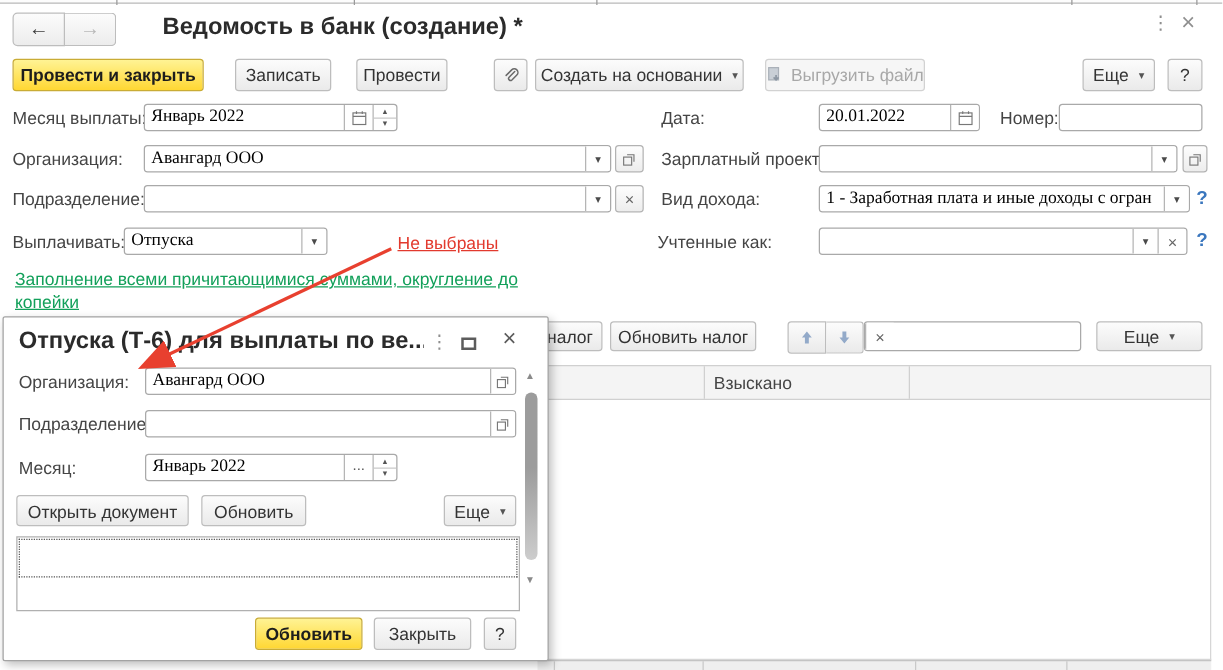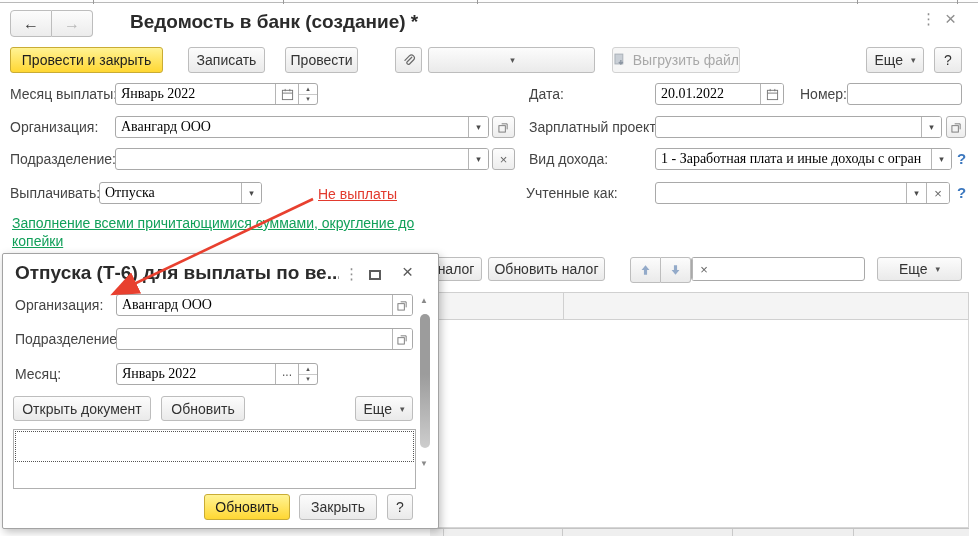--- a/index.html
+++ b/index.html
@@ -12,21 +12,21 @@
   
   .top-strip{left:0;top:0;width:978px;height:3px;border-bottom:1px solid #b9b9b9;background:#fdfdfd;}
   .top-tick{top:0;width:1px;height:4px;background:#9a9a9a;}
   
   .btn{
     display:flex;align-items:center;justify-content:center;gap:6px;
     background:linear-gradient(#fcfcfc,#eaeaea);
     border:1px solid #bdbdbd;border-radius:3px;
     font-size:14px;color:#333;cursor:pointer;white-space:nowrap;
   }
-  .btn.yellow{background:linear-gradient(#fff394,#ffd733);border-color:#c9ac35;font-weight:normal;color:#1d1d1d;}
+  .btn.yellow{background:linear-gradient(#fff394,#ffd733);border-color:#c9ac35;font-weight:bold;color:#1d1d1d;}
   .btn.disabled{background:#f6f6f6;border-color:#d2d2d2;color:#a8a8a8;cursor:default;}
   .btn .dd{font-size:9px;color:#555;margin-left:2px;}
   
   .navgroup{left:10px;top:10px;display:flex;}
   .navbtn{width:40px;height:25px;display:flex;align-items:center;justify-content:center;
     background:linear-gradient(#fcfcfc,#ececec);border:1px solid #bdbdbd;font-size:16px;font-weight:bold;cursor:pointer;}
   .navbtn.first{border-radius:4px 0 0 4px;color:#3c3c3c;}
   .navbtn.last{border-radius:0 4px 4px 0;border-left:none;color:#b8b8b8;cursor:default;}
   .wintitle{left:130px;top:11px;font-size:19px;font-weight:bold;color:#2b2b2b;white-space:nowrap;}
   .kebab{color:#8f8f8f;font-size:15px;cursor:pointer;line-height:12px;}
@@ -99,20 +99,21 @@
   </div>
 <div class="abs btn" style="left:285px;top:47px;width:73px;height:26px">
     <span>Провести</span>
   </div>
 <div class="abs btn" style="left:395px;top:47px;width:27px;height:26px">
   <svg width="15" height="15" viewBox="0 0 16 16">
       <path d="M11.5 4.5 L6.7 9.3 a1.7 1.7 0 0 0 2.4 2.4 L13.3 7.5 a3.1 3.1 0 0 0 -4.4 -4.4 L4.2 7.8" fill="none" stroke="#6a6a6a" stroke-width="1.3" stroke-linecap="round"></path>
     </svg>
 </div>
 <div class="abs btn" style="left:428px;top:47px;width:167px;height:26px">
+  <span>Создать на основании</span>
     <span class="dd">▾</span>
 </div>
 <div class="abs btn disabled" style="left:612px;top:47px;width:128px;height:26px">
   <svg width="14" height="14" viewBox="0 0 14 14">
       <rect x="2" y="1" width="8" height="10" fill="#c9cfd6" stroke="#a9b0b8"></rect>
       <path d="M8 7 v4 M6 9 l2 2 2-2" fill="none" stroke="#8c96a2" stroke-width="1.4"></path>
     </svg>
   <span>Выгрузить файл</span>
 </div>
 <div class="abs btn" style="left:866px;top:47px;width:58px;height:26px">
@@ -159,21 +160,21 @@
 </div>
 <div class="abs sidebtn" style="left:492px;top:148px">
     <span style="font-size:13px;color:#666">×</span>
   </div>
 
 <div class="abs lbl" style="left:10px;top:182px">Выплачивать:</div>
 <div class="abs group" style="left:99px;top:182px;width:163px">
   <input value="Отпуска" style="">
   <span class="seg dd">▾</span>
 </div>
-<a class="abs redlink" style="left:318px;top:186px">Не выплаты</a>
+<a class="abs redlink" style="left:318px;top:186px">Не выбраны</a>
 
 <div class="abs lbl" style="left:529px;top:83px">Дата:</div>
 <div class="abs group" style="left:655px;top:83px;width:129px">
   <input value="20.01.2022" style="">
   <span class="seg icon">
     <svg width="13" height="13" viewBox="0 0 14 14">
         <rect x="1.5" y="2.5" width="11" height="10" fill="none" stroke="#777"></rect>
         <line x1="1.5" y1="5.5" x2="12.5" y2="5.5" stroke="#777"></line>
         <line x1="4.5" y1="1" x2="4.5" y2="3.5" stroke="#777"></line>
         <line x1="9.5" y1="1" x2="9.5" y2="3.5" stroke="#777"></line>
@@ -235,20 +236,21 @@
 <div class="abs searchbox" style="left:691px;top:257px;width:174px">
   <span class="seg clear" style="height:22px">×</span>
 </div>
 <div class="abs btn" style="left:877px;top:257px;width:85px;height:24px">
   <span>Еще</span>
     <span class="dd">▾</span>
 </div>
 
 <div class="abs thead" style="left:430px;top:292px;width:539px;height:28px">
   <div class="thcell" style="width:133px"></div>
+  <div class="thcell" style="width:164px">Взыскано</div>
 </div>
 <div class="abs tbody" style="left:430px;top:320px;width:539px;height:208px"></div>
 <div class="abs tfoot" style="left:430px;top:528px;width:539px;height:8px">
   <div class="abs tfoot-div" style="left:13px"></div>
   <div class="abs tfoot-div" style="left:132px"></div>
   <div class="abs tfoot-div" style="left:302px"></div>
   <div class="abs tfoot-div" style="left:423px"></div>
 </div>
 
 <div class="abs dialog">

